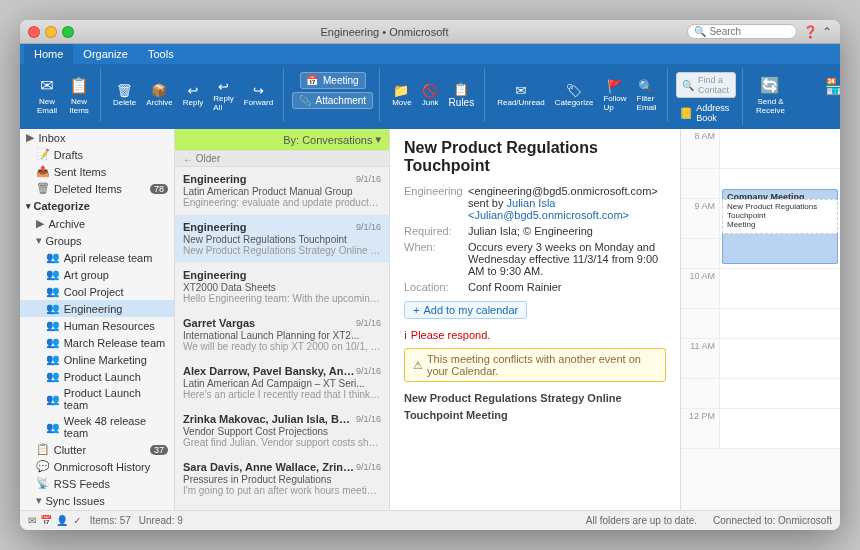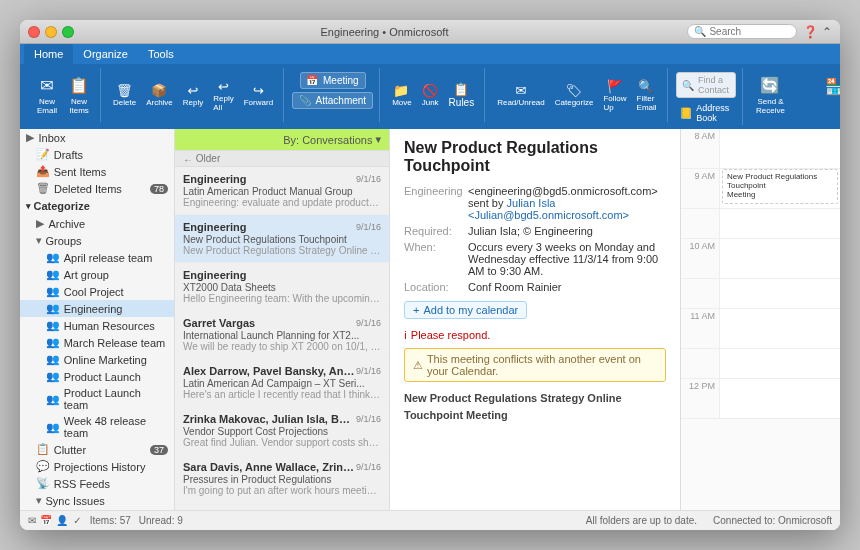--- a/index.html
+++ b/index.html
@@ -653,21 +653,21 @@
         <span class="s-icon">👥</span>
         <span>Week 48 release team</span>
       </div>
       <div class="sidebar-item sidebar-indent">
         <span class="s-icon">📋</span>
         <span>Clutter</span>
         <span class="badge">37</span>
       </div>
       <div class="sidebar-item sidebar-indent">
         <span class="s-icon">💬</span>
-        <span>Projections History</span>
+        <span>Onmicrosoft History</span>
       </div>
       <div class="sidebar-item sidebar-indent">
         <span class="s-icon">📡</span>
         <span>RSS Feeds</span>
       </div>
       <div class="sidebar-item sidebar-indent">
         <span class="s-icon">▾</span>
         <span>Sync Issues</span>
       </div>
       <div class="sidebar-item sidebar-indent2">
@@ -809,20 +809,29 @@
         </div>
       </div>
 
       <div class="calendar-mini-pane">
 
         <div class="cal-time-slot">
           <div class="cal-time-label">8 AM</div>
           <div class="cal-slot-area"></div>
         </div>
 
+        <div class="cal-time-slot" style="min-height:30px;">
+          <div class="cal-time-label"></div>
+          <div class="cal-slot-area" style="position:relative;">
+
+            <div class="cal-event" style="top:20px;height:75px;background:#b8d4f0;border-color:#7aaed6;z-index:2;">
+              <span style="font-weight:bold;font-size:9px;">Company Meeting</span>
+            </div>
+          </div>
+        </div>
 
         <div class="cal-time-slot" style="position:relative;">
           <div class="cal-time-label">9 AM</div>
           <div class="cal-slot-area" style="position:relative;">
             <div class="cal-event-new" style="top:0;height:35px;font-size:8px;z-index:3;">
               <span>New Product Regulations Touchpoint<br>Meeting</span>
             </div>
           </div>
         </div>
 

